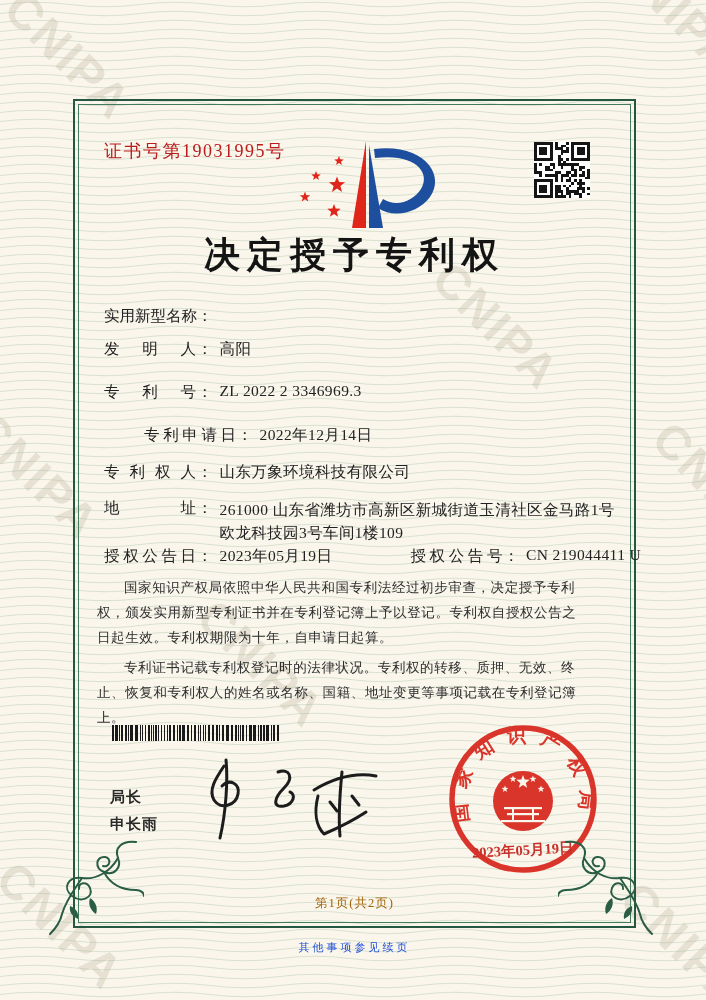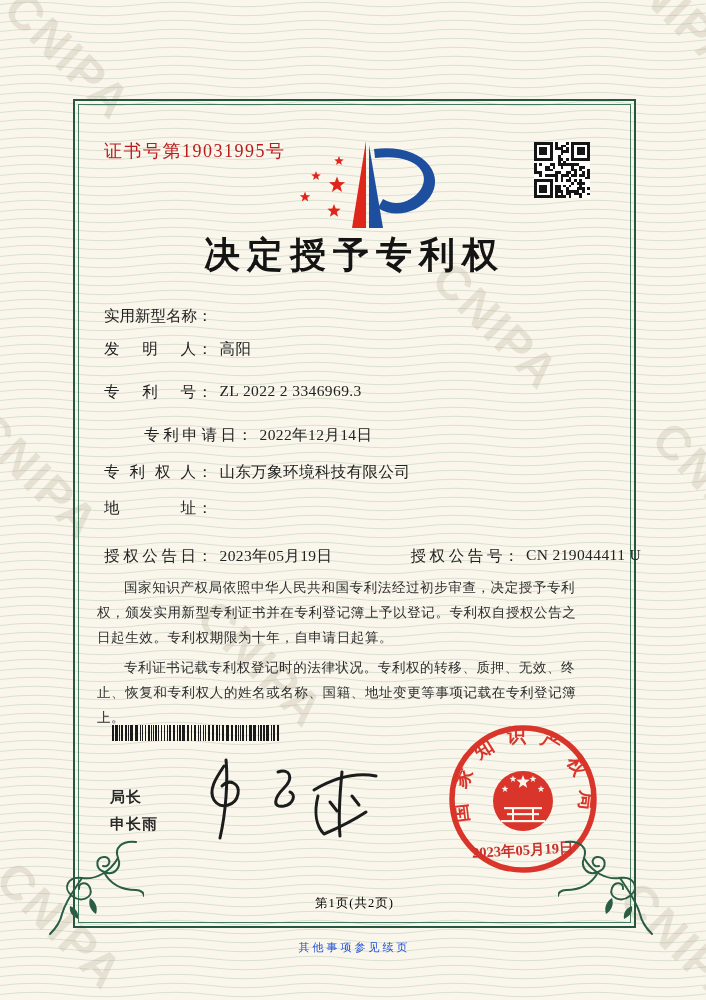--- a/index.html
+++ b/index.html
@@ -60,21 +60,21 @@
   .barcode{position:absolute;left:112px;top:725px;z-index:3;}
   .signer{
     position:absolute;left:110px;top:783px;z-index:3;
     font-family:"Liberation Sans","DejaVu Sans",sans-serif;
     font-size:15px;font-weight:bold;color:#2a2a2a;letter-spacing:1px;line-height:27px;
   }
   .signature{position:absolute;left:192px;top:750px;z-index:3;}
   .seal{position:absolute;left:446px;top:722px;width:154px;height:154px;z-index:4;opacity:0.93;}
   .page-no{
     position:absolute;left:73px;top:895px;width:563px;z-index:3;
-    text-align:center;font-size:12.5px;letter-spacing:1px;color:#000000;
+    text-align:center;font-size:12.5px;letter-spacing:1px;color:#a16207;
   }
   .note{
     position:absolute;left:73px;top:940px;width:563px;z-index:3;
     text-align:center;font-size:11px;letter-spacing:3px;color:#1d4ed8;
   }
 </style>
 </head>
 <body>
 
 <div class="page">
@@ -294,20 +294,21 @@
       <span class="fvalue">2022年12月14日</span>
     </div>
     <div class="frow r4">
       <span class="flabel">专利权人</span>
         <span class="fcolon">：</span>
       <span class="fvalue">山东万象环境科技有限公司</span>
     </div>
     <div class="frow r5">
       <span class="flabel">地址</span>
         <span class="fcolon">：</span>
+      <span class="fvalue fvalue-wrap">261000 山东省潍坊市高新区新城街道玉清社区金马路1号欧龙科技园3号车间1楼109</span>
     </div>
     <div class="frow r6">
       <span class="flabel">授权公告日</span>
         <span class="fcolon">：</span>
       <span class="fvalue">2023年05月19日</span>
       <span class="pair2">
         <span class="flabel">授权公告号</span>
           <span class="fcolon">：</span>
         <span class="fvalue">CN 219044411 U</span>
       </span>

